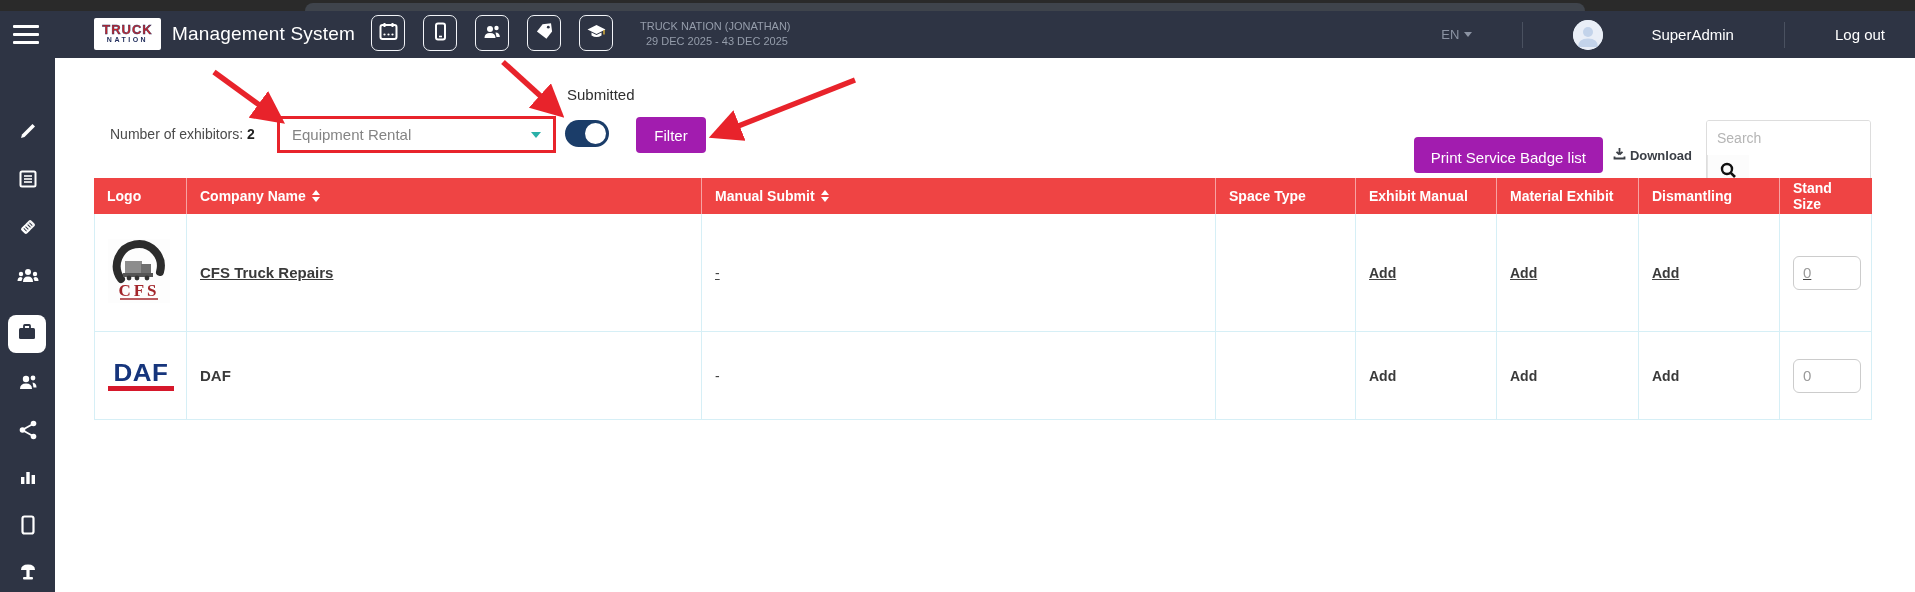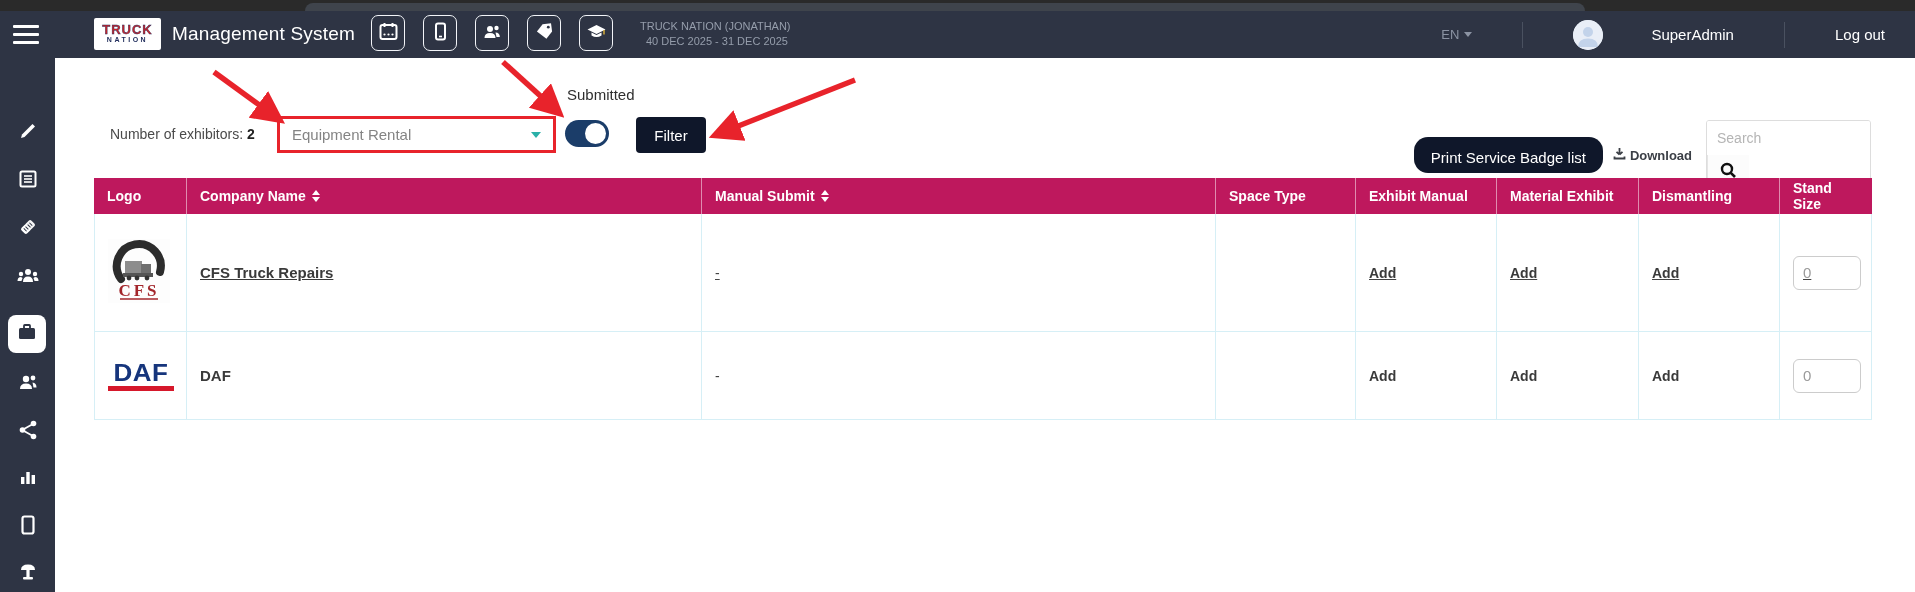--- a/index.html
+++ b/index.html
@@ -56,42 +56,42 @@
               background:#fff; display:flex; align-items:center; padding:0 12px; cursor:pointer; }
   .dropdown-text { color:#848484; font-size:15px; flex:1; }
   .dropdown-caret { width:0; height:0; border-left:5.5px solid transparent; border-right:5.5px solid transparent;
                     border-top:6.5px solid #2bb0a8; }
 
   .submitted-label { position:absolute; left:512px; top:28px; font-size:15px; color:#2f2f2f; }
   .toggle { position:absolute; left:510px; top:62px; width:44px; height:27px; background:#1b3d69;
             border-radius:14px; cursor:pointer; }
   .toggle-knob { position:absolute; right:3px; top:3px; width:21px; height:21px; background:#fff; border-radius:50%; }
 
-  .btn-blue { background:#0f172a; color:#fff; border:none; border-radius:4px; font-size:15px;
+  .btn-blue { background:#a21caf; color:#fff; border:none; border-radius:4px; font-size:15px;
               font-family:"Liberation Sans", sans-serif; cursor:pointer; }
   .filter-btn { position:absolute; left:581px; top:59px; width:70px; height:36px; }
 
   .right-actions { position:absolute; right:44px; top:62px; display:flex; align-items:center; }
-  .print-btn { height:36px; padding:12px 17px;border-radius:14px; }
+  .print-btn { height:36px; padding:12px 17px; }
   .download { display:flex; align-items:center; gap:4px; margin:0 14px 0 10px; cursor:pointer;
               font-size:13px; font-weight:700; color:#3b3f46; }
   .search-wrap { display:flex; border:1px solid #ddd; border-radius:3px; overflow:hidden;flex-direction:column; }
   .search-input { width:163px; height:34px; border:none; outline:none; padding:0 10px; font-size:14px;
                   font-family:"Liberation Sans", sans-serif; color:#555; }
   .search-input::placeholder { color:#b5b5b5; }
   .search-btn { width:42px; height:34px; background:#fcfcfc; border:none; border-left:1px solid #e5e5e5;
                 display:flex; align-items:center; justify-content:center; cursor:pointer; }
 
   
   .annot { position:absolute; left:0; top:0; width:1860px; height:534px; pointer-events:none; }
 
   
   .tbl { position:absolute; left:39px; top:120px; width:1778px; }
   .tr { display:grid; grid-template-columns:93px 515px 514px 140px 141px 142px 141px 92px; }
-  .th { background:#be185d; color:#fff; font-size:14px; font-weight:700; height:36px;
+  .th { background:#ef4444; color:#fff; font-size:14px; font-weight:700; height:36px;
         display:flex; align-items:center; padding:0 13px; border-right:1px solid rgba(255,255,255,0.5); gap:6px; }
   .th:last-child { border-right:none; }
   .td { display:flex; align-items:center; padding:0 13px; border-right:1px solid #d6eff6;
         border-bottom:1px solid #d6eff6; background:#fff; font-size:14px; color:#444; }
   .td:first-child { border-left:1px solid #d6eff6; }
   .row1 .td { height:118px;text-decoration:underline; }
   .row2 .td { height:88px; }
   .company { font-weight:700; color:#3a3a3a; font-size:15px; }
   .add-link { font-weight:700; color:#3a3a3a; font-size:14px; cursor:pointer; }
   .sort-icon { display:flex; flex-direction:column; gap:2px; }
@@ -171,21 +171,21 @@
               <path d="M10.5 3 L19.5 7.5 L10.5 12 L1.5 7.5 Z" fill="#fff"></path>
               <path d="M5.5 10.5 V13.5 Q10.5 16.5 15.5 13.5 V10.5 L10.5 13 Z" fill="#fff"></path>
               <line x1="18" y1="8" x2="18" y2="12.5" stroke="#e0b63c" stroke-width="1.4"></line>
             </svg>
         </span>
       </div>
     </div>
 
     <div class="event-meta">
       <div class="l1">TRUCK NATION (JONATHAN)</div>
-      <div class="l2">40 DEC 2025 - 31 DEC 2025</div>
+      <div class="l2">29 DEC 2025 - 43 DEC 2025</div>
     </div>
 
     <div class="nav-right">
       <div class="lang">
         <span>EN</span>
         <span class="lang-caret"></span>
       </div>
       <div class="nav-divider"></div>
       <div class="avatar">
         <svg width="30" height="30" viewBox="0 0 30 30">

